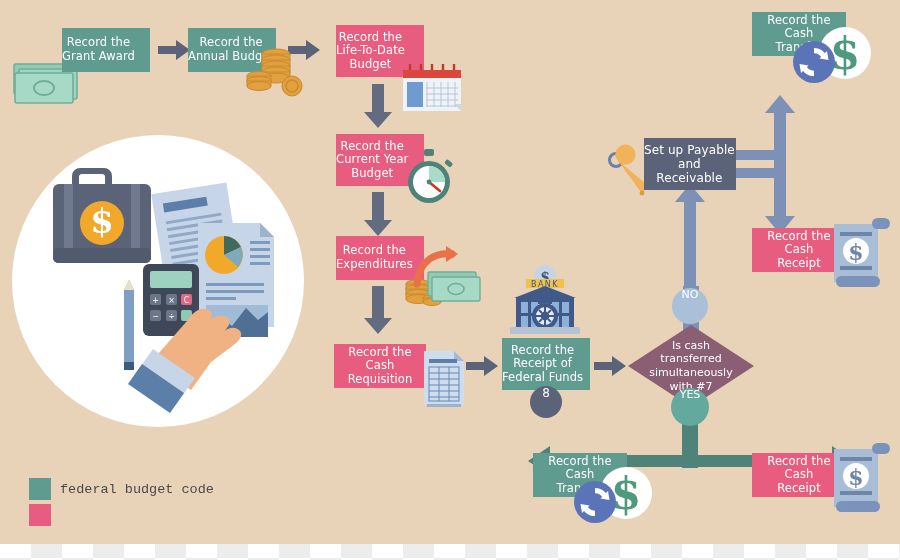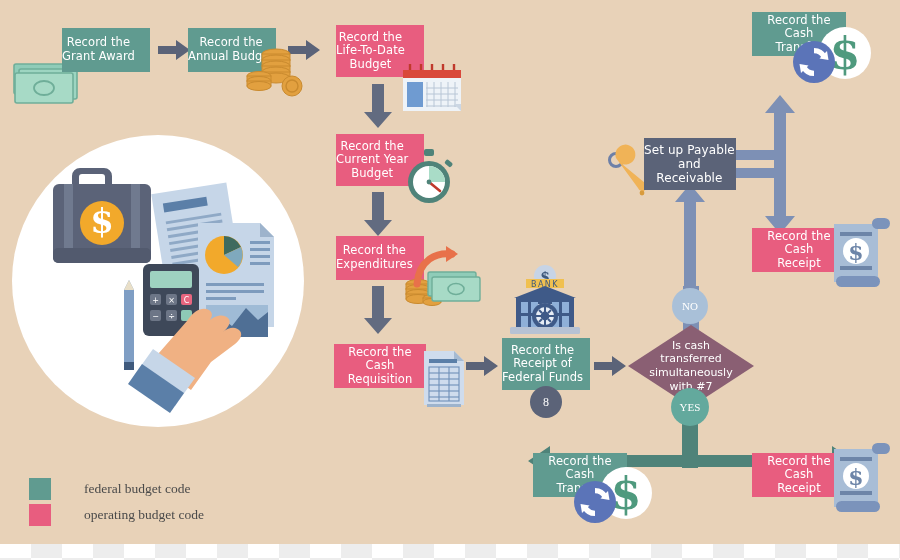--- a/index.html
+++ b/index.html
@@ -32,25 +32,25 @@
   .arrow{position:absolute;z-index:4;}
   .bluebar{background:#7d90b5;}
   .tealbar{background:#4f8379;}
   
   #photo{
     position:absolute;left:12px;top:135px;width:292px;height:292px;
     border-radius:50%;background:#ffffff;z-index:2;overflow:hidden;
   }
   .legend{position:absolute;z-index:9;display:flex;align-items:center;gap:9px;}
   .legend .sw{width:22px;height:22px;display:block;}
-  .legend .lbl{font-size:13.5px;color:#4a4a4a;font-family:Liberation Serif, serif;margin-left:24px;}
+  .legend .lbl{font-size:13.5px;color:#4a4a4a;font-family:Liberation Mono, monospace;}
   .badge{
     position:absolute;border-radius:50%;
-    display:flex;align-items:center;justify-content:center;
-    color:#fff;font-size:12px;z-index:7;font-family:Liberation Serif, serif;
+    display:flex;align-items:flex-start;justify-content:center;
+    color:#fff;font-size:12px;z-index:7;
   }
   .diamond{
     position:absolute;z-index:6;
     display:flex;align-items:center;justify-content:center;
   }
   .diamond .dtext{
     position:relative;z-index:2;color:#fff;text-align:center;
     font-size:11px;line-height:1.25;width:120px;
   }
   .dshape{position:absolute;inset:0;background:#8a5f73;
@@ -457,16 +457,15 @@
     <circle cx="24" cy="35" r="13" fill="#ffffff"></circle>
     <text x="24" y="44" font-size="22" fill="#6d85a8" text-anchor="middle" font-family="DejaVu Serif,serif" font-weight="bold">$</text>
   </svg>
 
   <div class="legend" style="left:29px;top:478px;">
     <span class="sw" style="background:#609b90;"></span>
     <span class="lbl">federal budget code</span>
   </div>
   <div class="legend" style="left:29px;top:504px;">
     <span class="sw" style="background:#e85d7f;"></span>
-    <span class="lbl">operating budget code</span>
   </div>
 
 </div>
 
 </body></html>

